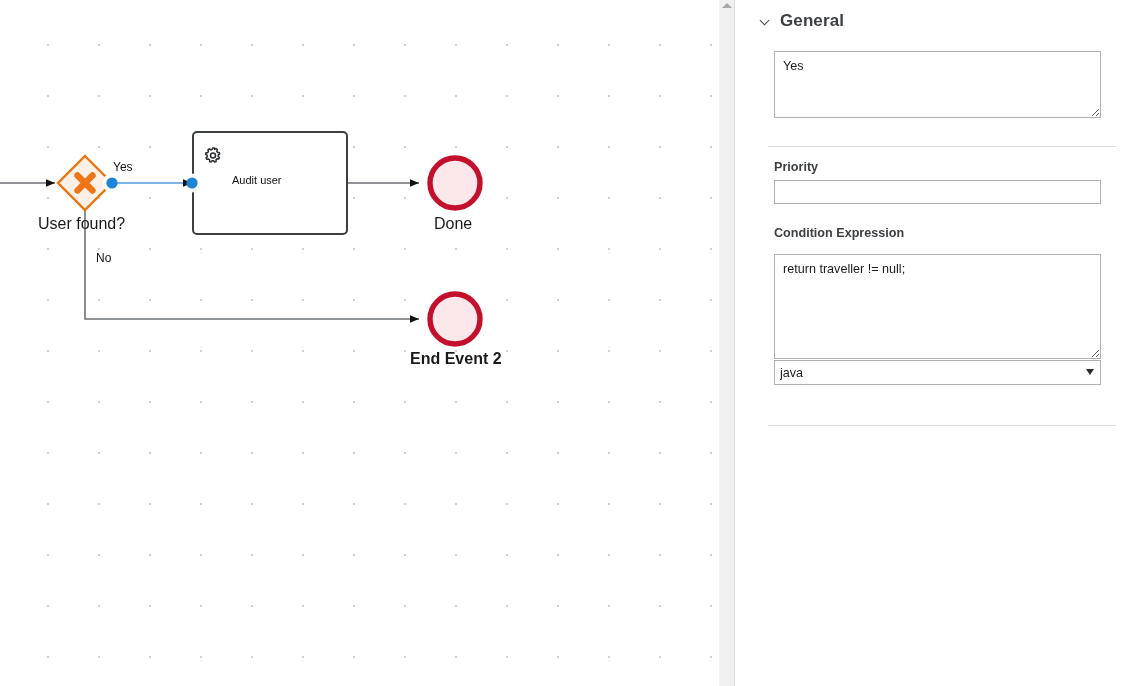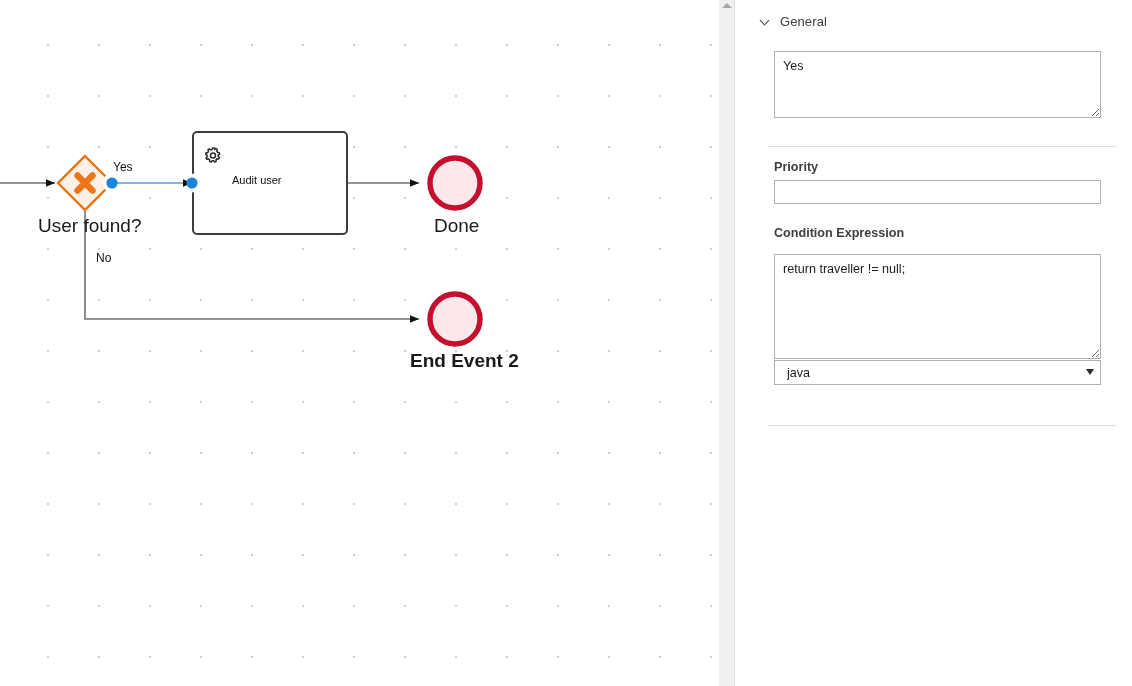--- a/index.html
+++ b/index.html
@@ -32,21 +32,21 @@
     overflow: hidden;
   }
   #canvas-svg {
     position: absolute;
     left: 0; top: 0;
     width: 718px; height: 686px;
   }
   .diagram-label {
     position: absolute;
     color: #1a1a1a;
-    font-size: 19px;
+    font-size: 16px;
     line-height: 1.15;
     white-space: nowrap;
     user-select: none;
     text-align: center;
   }
   .flow-label {
     position: absolute;
     color: #111111;
     font-size: 12px;
     white-space: nowrap;
@@ -110,22 +110,22 @@
   .chevron::before {
     content: "";
     position: absolute;
     left: 0px; top: 1px;
     width: 6px; height: 6px;
     border-right: 1.6px solid #4a4a4a;
     border-bottom: 1.6px solid #4a4a4a;
     transform: rotate(45deg);
   }
   .group-title {
-    font-size: 13px;
-    font-weight: normal;
+    font-size: 17px;
+    font-weight: bold;
     color: #3d4043;
     letter-spacing: 0.1px;
   }
   .field-block { padding: 0 31px 0 22px; }
   .field-label {
     font-size: 12.6px;
     font-weight: bold;
     color: #3d4043;
     margin: 0 0 6px 0;
     display: block;
@@ -165,21 +165,21 @@
   select.prop-select {
     display: block;
     width: 100%;
     height: 25px;
     font-family: "Liberation Sans", sans-serif;
     font-size: 12.6px;
     color: #1c1c1c;
     background: #ffffff;
     border: 1px solid #aeb2b5;
     border-radius: 0;
-    padding: 2px 20px 2px 12px;
+    padding: 2px 20px 2px 5px;
     outline: none;
     -webkit-appearance: none;
     -moz-appearance: none;
     appearance: none;
   }
   .select-wrap { position: relative; }
   .select-arrow {
     position: absolute;
     right: 7px; top: 9px;
     width: 0; height: 0;

